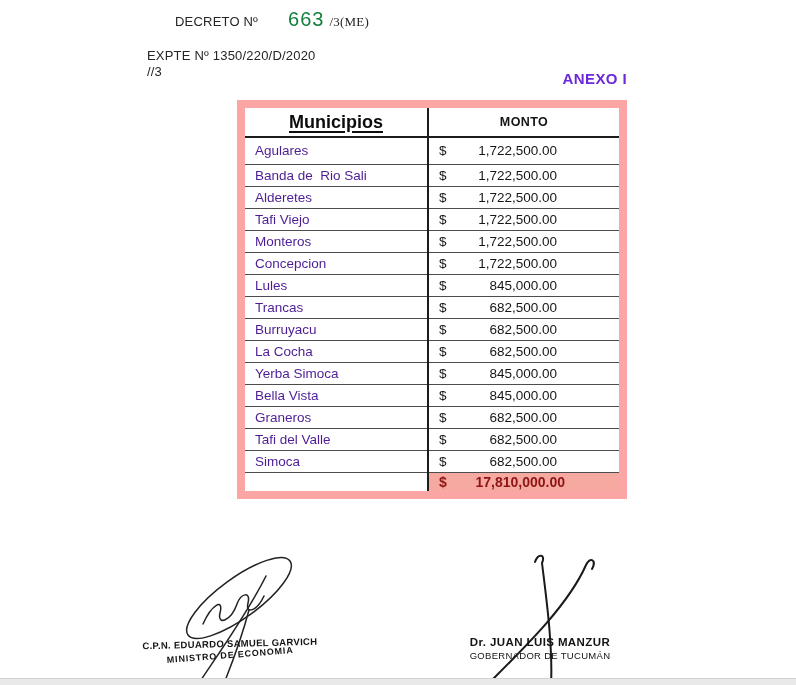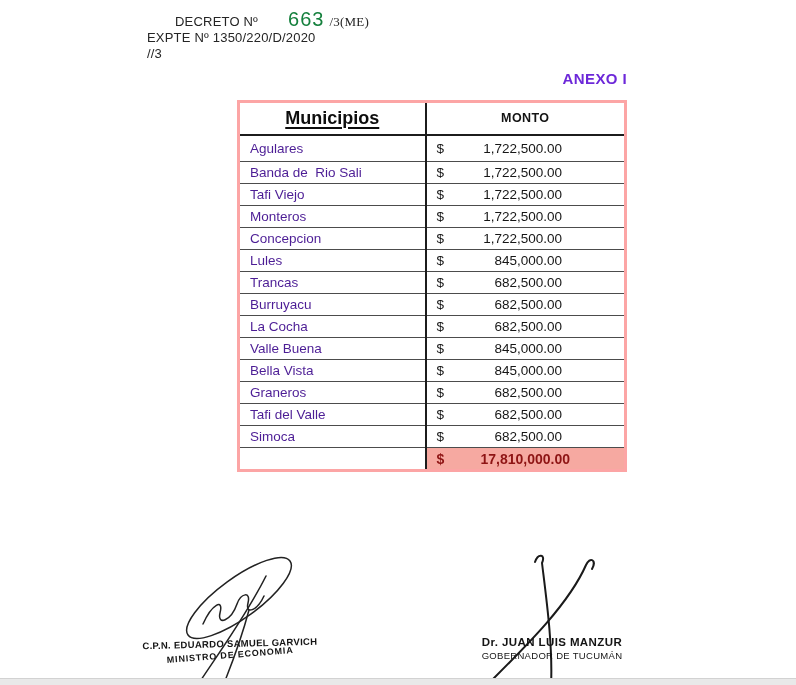--- a/index.html
+++ b/index.html
@@ -7,30 +7,30 @@
     width:796px; height:685px; position:relative; overflow:hidden;
     background:#ffffff; color:#1b1b1b;
     font-family:"Liberation Sans", sans-serif;
   }
 
   
   .doc-header { position:absolute; left:147px; top:12px; font-size:13px; line-height:15px; color:#252525; letter-spacing:.2px; }
   .decree-line { display:flex; align-items:baseline;margin-left:28px; }
   .decree-num { font-size:20px; margin-left:30px; letter-spacing:1px; color:#15803d; }
   .decree-suffix { margin-left:5px;font-family:Liberation Serif, serif; }
-  .expte-line { margin-top:1px; }
+  .expte-line { margin-top:19px; }
   .cont-mark { margin-top:1px; }
 
   
   .anexo-title { position:absolute; left:237px; top:70px; width:390px; margin:0;
     text-align:right; font-size:15px; font-weight:bold; letter-spacing:.4px; color:#6d28d9; }
 
   
   table.muni-table { position:absolute; left:237px; top:100px; width:390px;
-    border-collapse:collapse; table-layout:fixed; border:3px solid #fca5a5; }
+    border-collapse:collapse; table-layout:fixed; border:8px solid #fca5a5; }
   .muni-table col.c1 { width:187px; }
   .muni-table th, .muni-table td { border:1px solid #4c4c4c; padding:0; }
   .muni-table th:first-child, .muni-table td:first-child { border-right:2px solid #1c1c1c; }
   .muni-table thead tr { height:33px; }
   .muni-table thead th { border-bottom:2px solid #1c1c1c; }
   .muni-table tbody tr { height:22px; }
   .muni-table tbody tr:first-child { height:27px; }
   .muni-table tfoot tr { height:23px; }
 
   .muni-head { font-size:18px; font-weight:bold; color:#0d0d0d;
@@ -43,21 +43,21 @@
     padding:0 62px 0 10px; font-size:13.5px; color:#161616; }
   .total-cell { background:var(--total-bg,#f6a9a1); }
   .total-cell .monto-wrap { padding-right:54px; font-weight:bold; font-size:14px; color:var(--total-text,#8e1414); }
 
   
   svg.sig-overlay { position:absolute; left:0; top:0; pointer-events:none; }
   .sig-block { position:absolute; text-align:center; color:#141414; }
   .sig-left { left:118px; top:638px; width:224px; transform:rotate(-1.5deg); }
   .sig-left .sig-name { font-size:9.5px; font-weight:bold; letter-spacing:.3px; }
   .sig-left .sig-role { font-size:9px; font-weight:bold; letter-spacing:.8px; margin-top:1px; transform:rotate(-3deg); }
-  .sig-right { left:452px; top:636px; width:200px;text-align:center; }
+  .sig-right { left:440px; top:636px; width:200px;text-align:center; }
   .sig-right .sig-name { font-size:11.5px; font-weight:bold; letter-spacing:.4px; }
   .sig-right .sig-role { font-size:9.5px; font-weight:normal; letter-spacing:.3px; margin-top:2px; }
 
   
   .page-edge { position:absolute; left:0; right:0; bottom:0; height:6px;
     background:#e9e9e9; border-top:1px solid #d2d2d2; }
 </style>
 </head>
 <body>
 
@@ -98,20 +98,29 @@
   <tr class="data-row">
     <td class="muni">Banda de  Rio Sali</td>
     <td class="monto">
       <div class="monto-wrap">
         <span class="cur">$</span>
         <span class="amt">1,722,500.00</span>
       </div>
     </td>
   </tr>
 
+  <tr class="data-row">
+    <td class="muni">Alderetes</td>
+    <td class="monto">
+      <div class="monto-wrap">
+        <span class="cur">$</span>
+        <span class="amt">1,722,500.00</span>
+      </div>
+    </td>
+  </tr>
 
   <tr class="data-row">
     <td class="muni">Tafi Viejo</td>
     <td class="monto">
       <div class="monto-wrap">
         <span class="cur">$</span>
         <span class="amt">1,722,500.00</span>
       </div>
     </td>
   </tr>
@@ -170,21 +179,21 @@
     <td class="muni">La Cocha</td>
     <td class="monto">
       <div class="monto-wrap">
         <span class="cur">$</span>
         <span class="amt">682,500.00</span>
       </div>
     </td>
   </tr>
 
   <tr class="data-row">
-    <td class="muni">Valle Buena</td>
+    <td class="muni">Yerba Simoca</td>
     <td class="monto">
       <div class="monto-wrap">
         <span class="cur">$</span>
         <span class="amt">845,000.00</span>
       </div>
     </td>
   </tr>
 
 
   <tr class="data-row">

